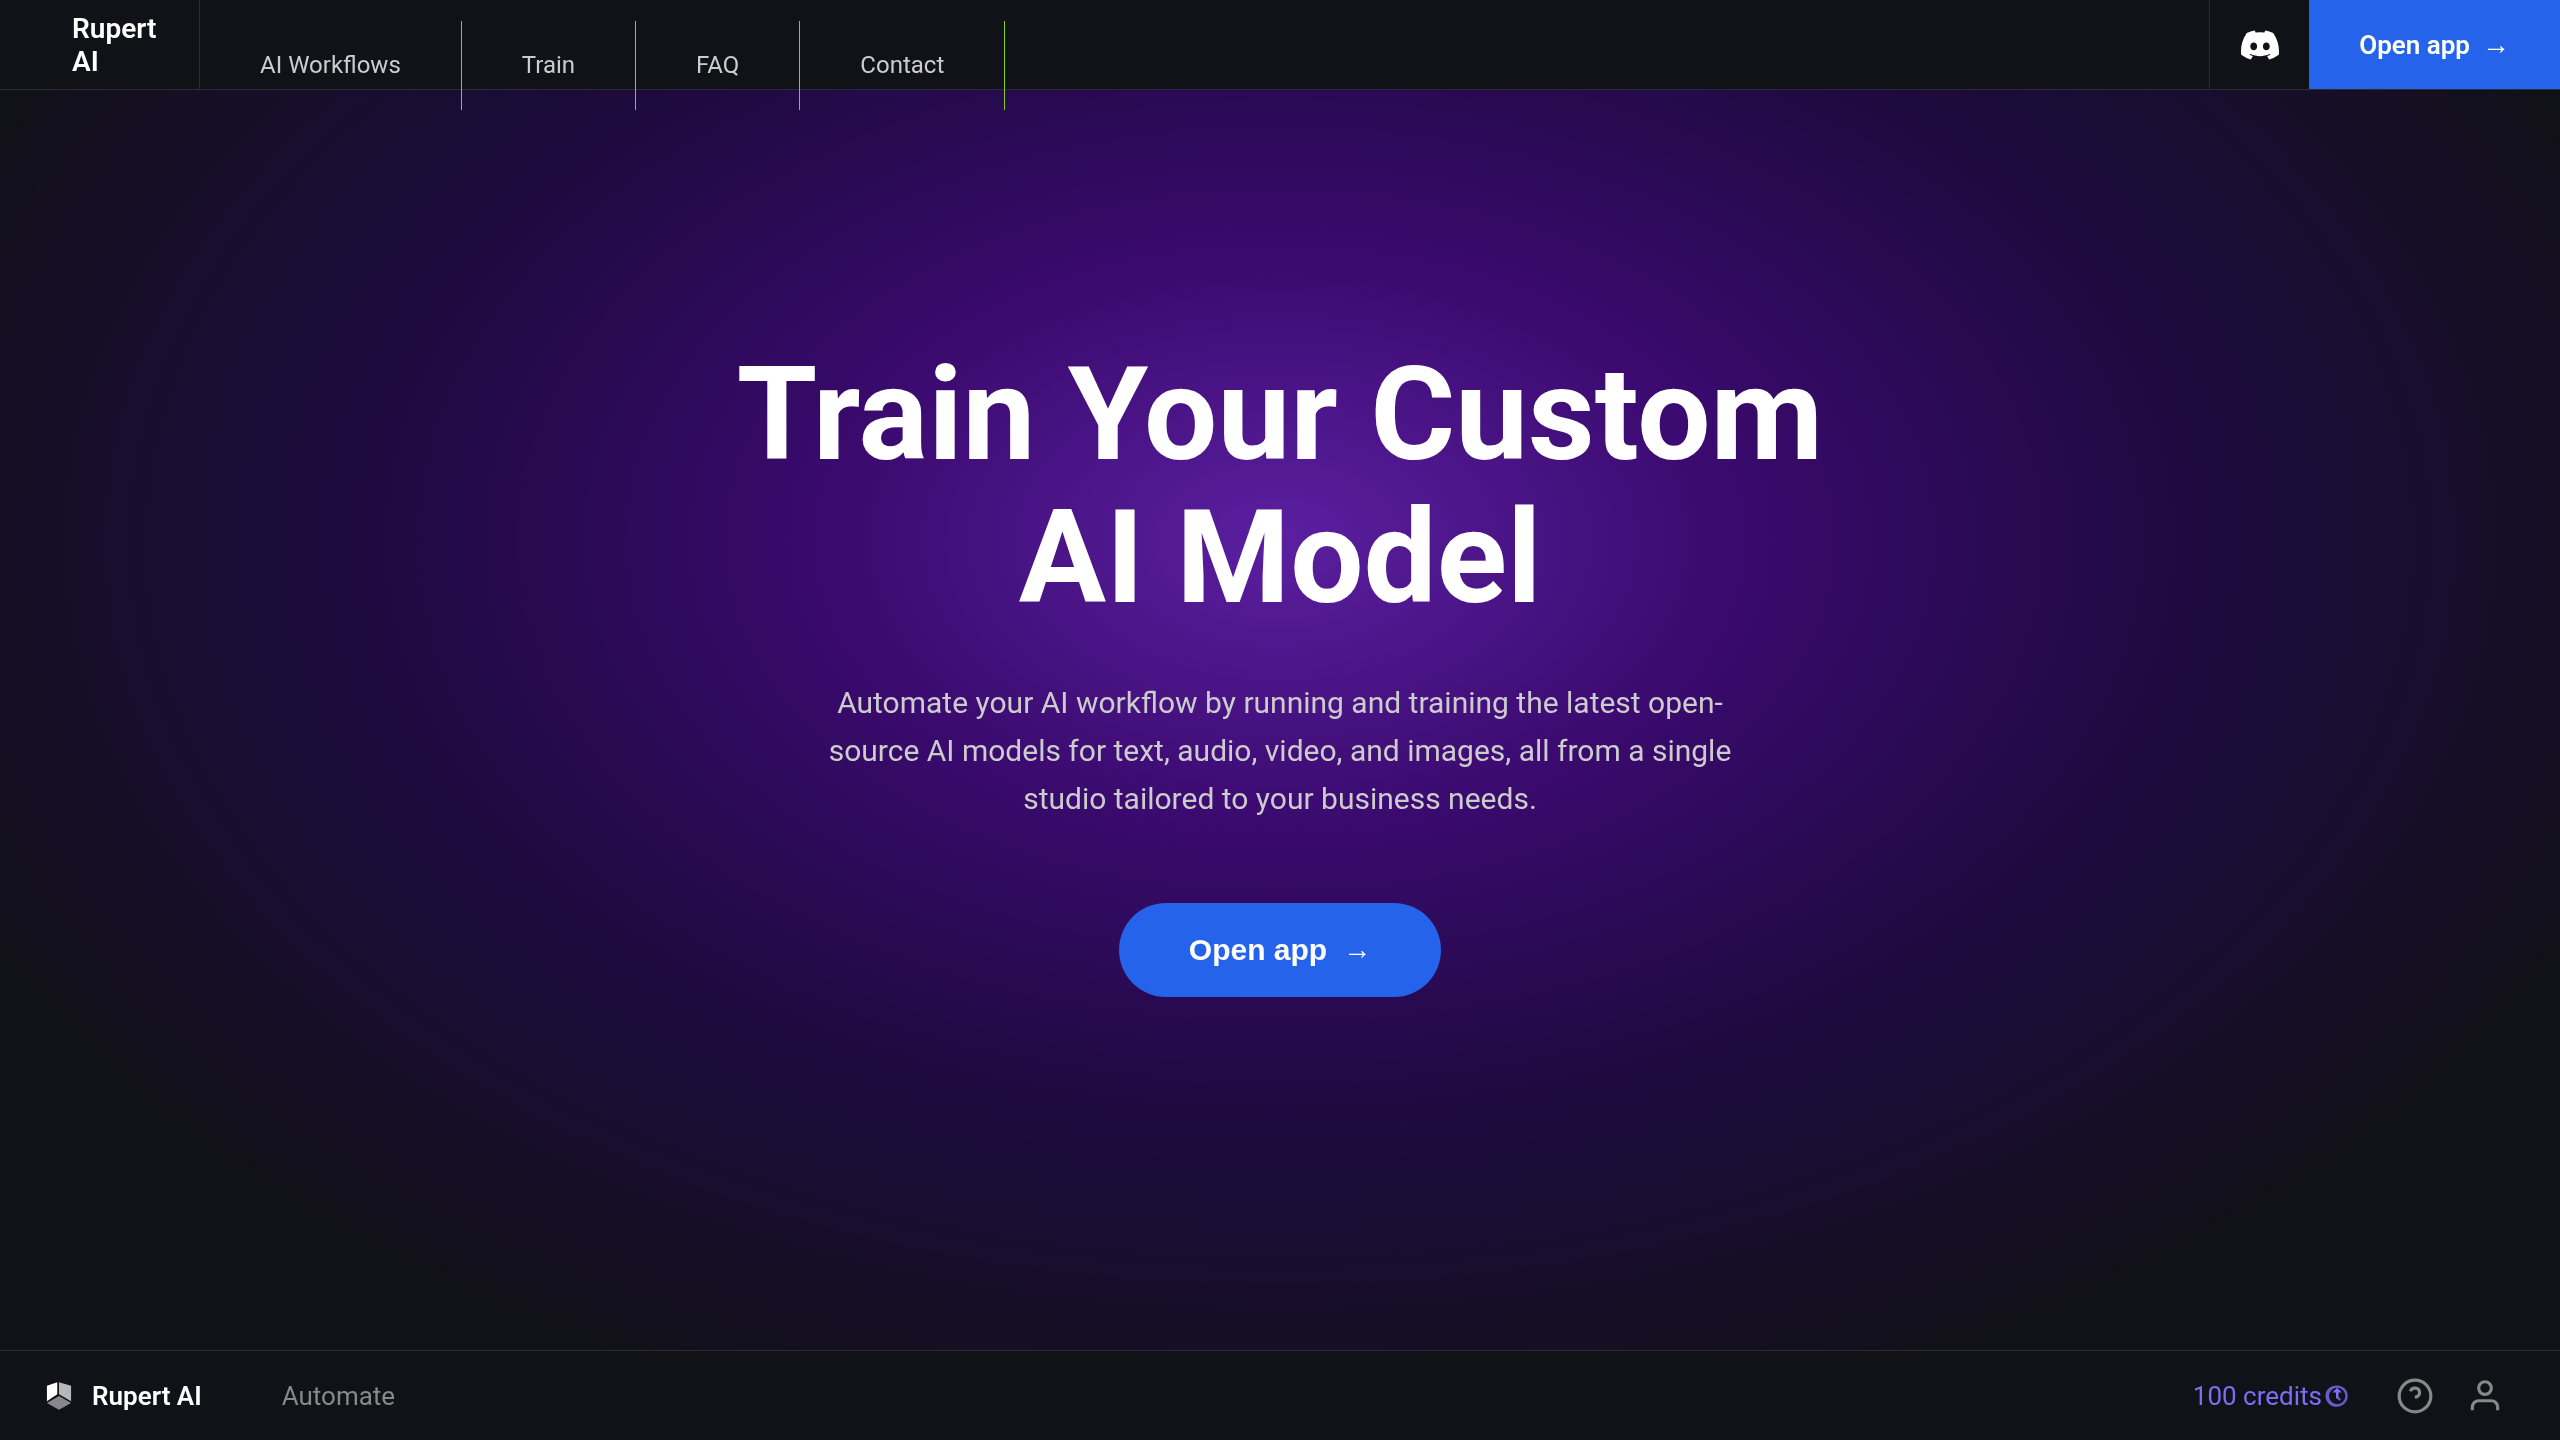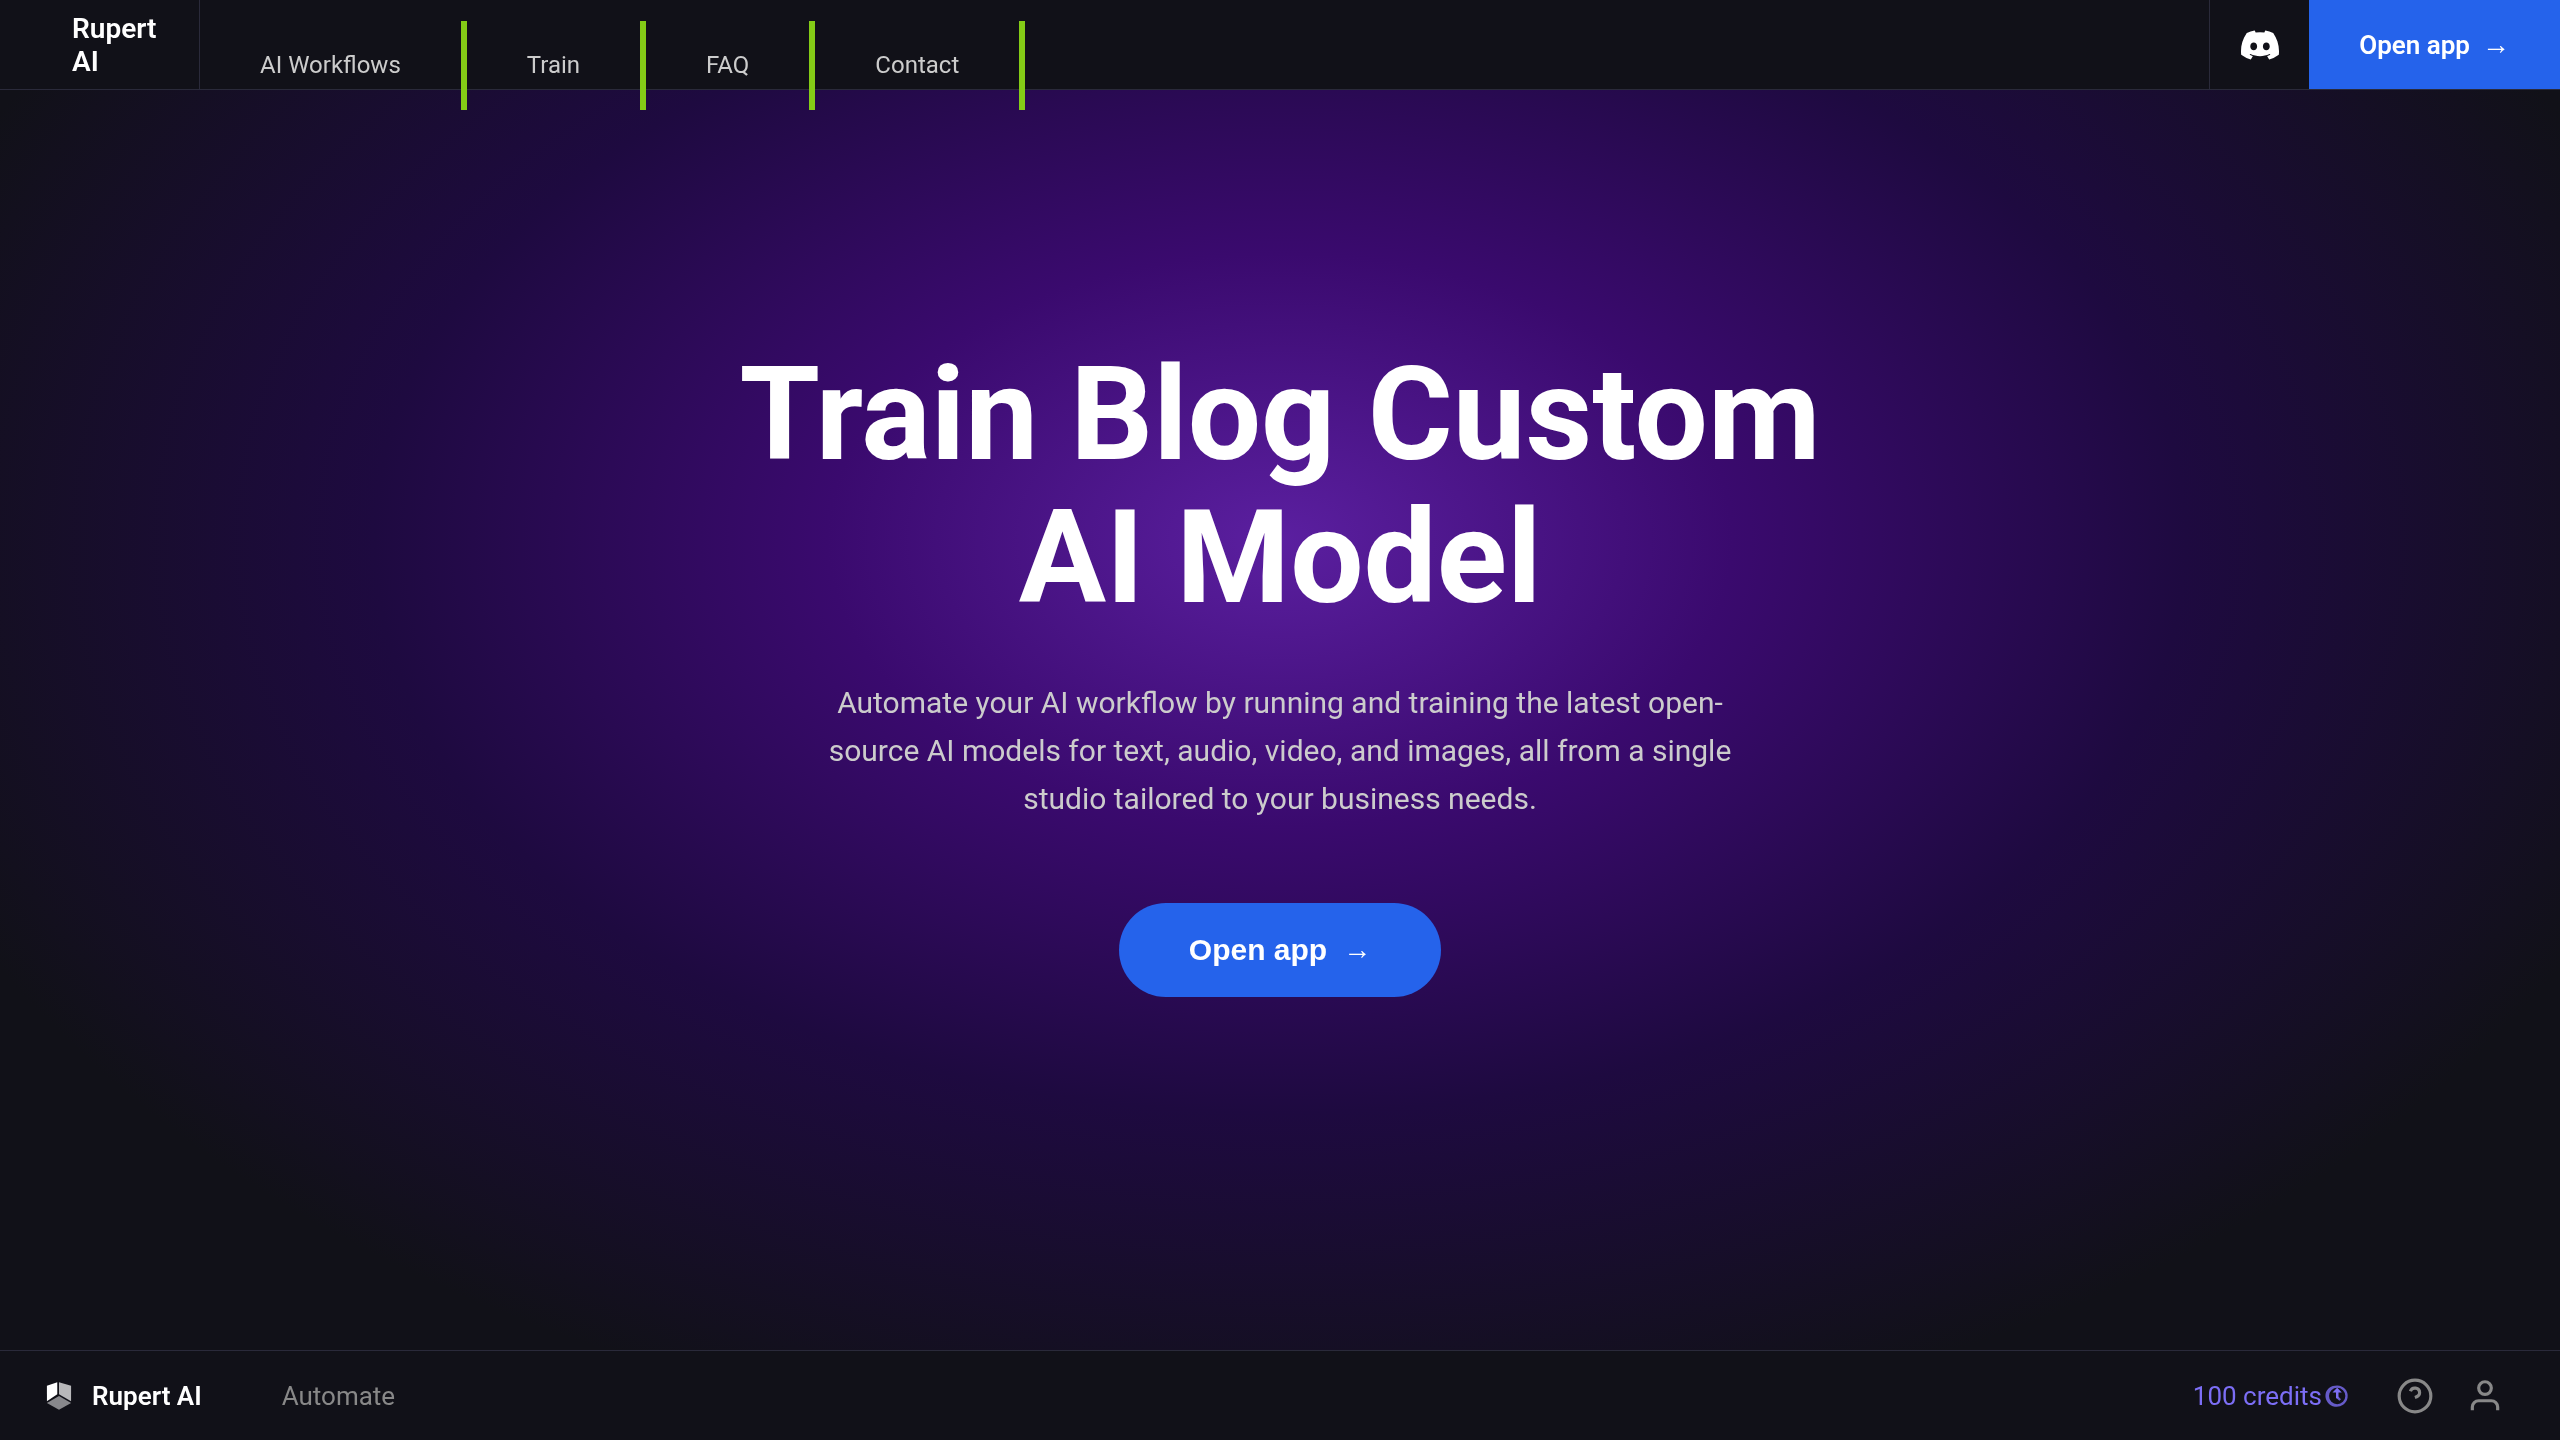--- a/index.html
+++ b/index.html
@@ -62,21 +62,21 @@
 
     .nav-link {
       display: flex;
       align-items: center;
       justify-content: center;
       height: 100%;
       padding: 0 60px;
       font-size: 24px;
       color: #cccccc;
       text-decoration: none;
-      border-right: 6px solid #84cc16;
+      border-right: 1px solid #84cc16;
       cursor: pointer;
       transition: color 0.2s;
       margin-top: 41px;
     }
 
     .nav-spacer {
       flex: 1;
     }
 
     .nav-discord {
@@ -261,21 +261,21 @@
       </svg>
     </div>
     <div class="nav-open-app">
       <span>Open app</span>
       <span class="arrow-icon">→</span>
     </div>
   </div>
 </nav>
 
 <div class="hero">
-  <h1 class="hero-title">Train Blog Custom AI Model</h1>
+  <h1 class="hero-title">Train Your Custom AI Model</h1>
   <p class="hero-subtitle">Automate your AI workflow by running and training the latest open-source AI models for text, audio, video, and images, all from a single studio tailored to your business needs.</p>
   <button class="hero-cta">
     <span>Open app</span>
     <span class="arrow-icon">→</span>
   </button>
 </div>
 
 <div class="bottom-bar">
   <div class="bottom-logo">
     <svg width="38" height="38" viewBox="0 0 44 44" fill="none">

